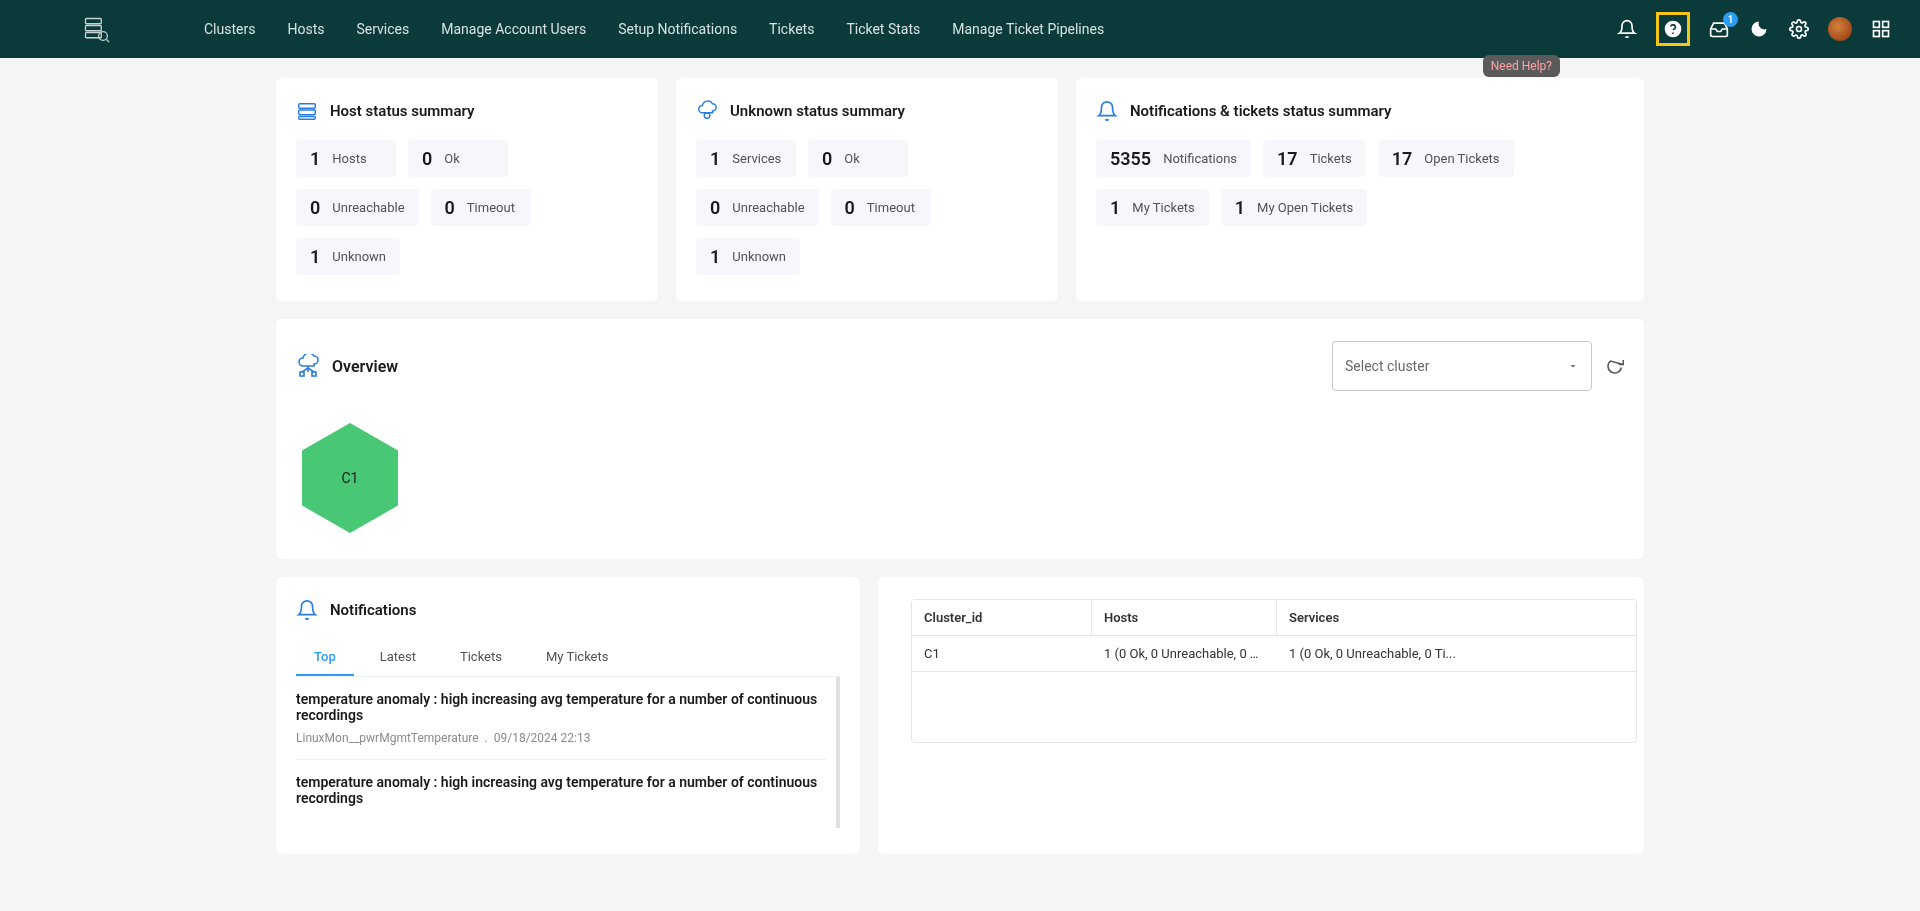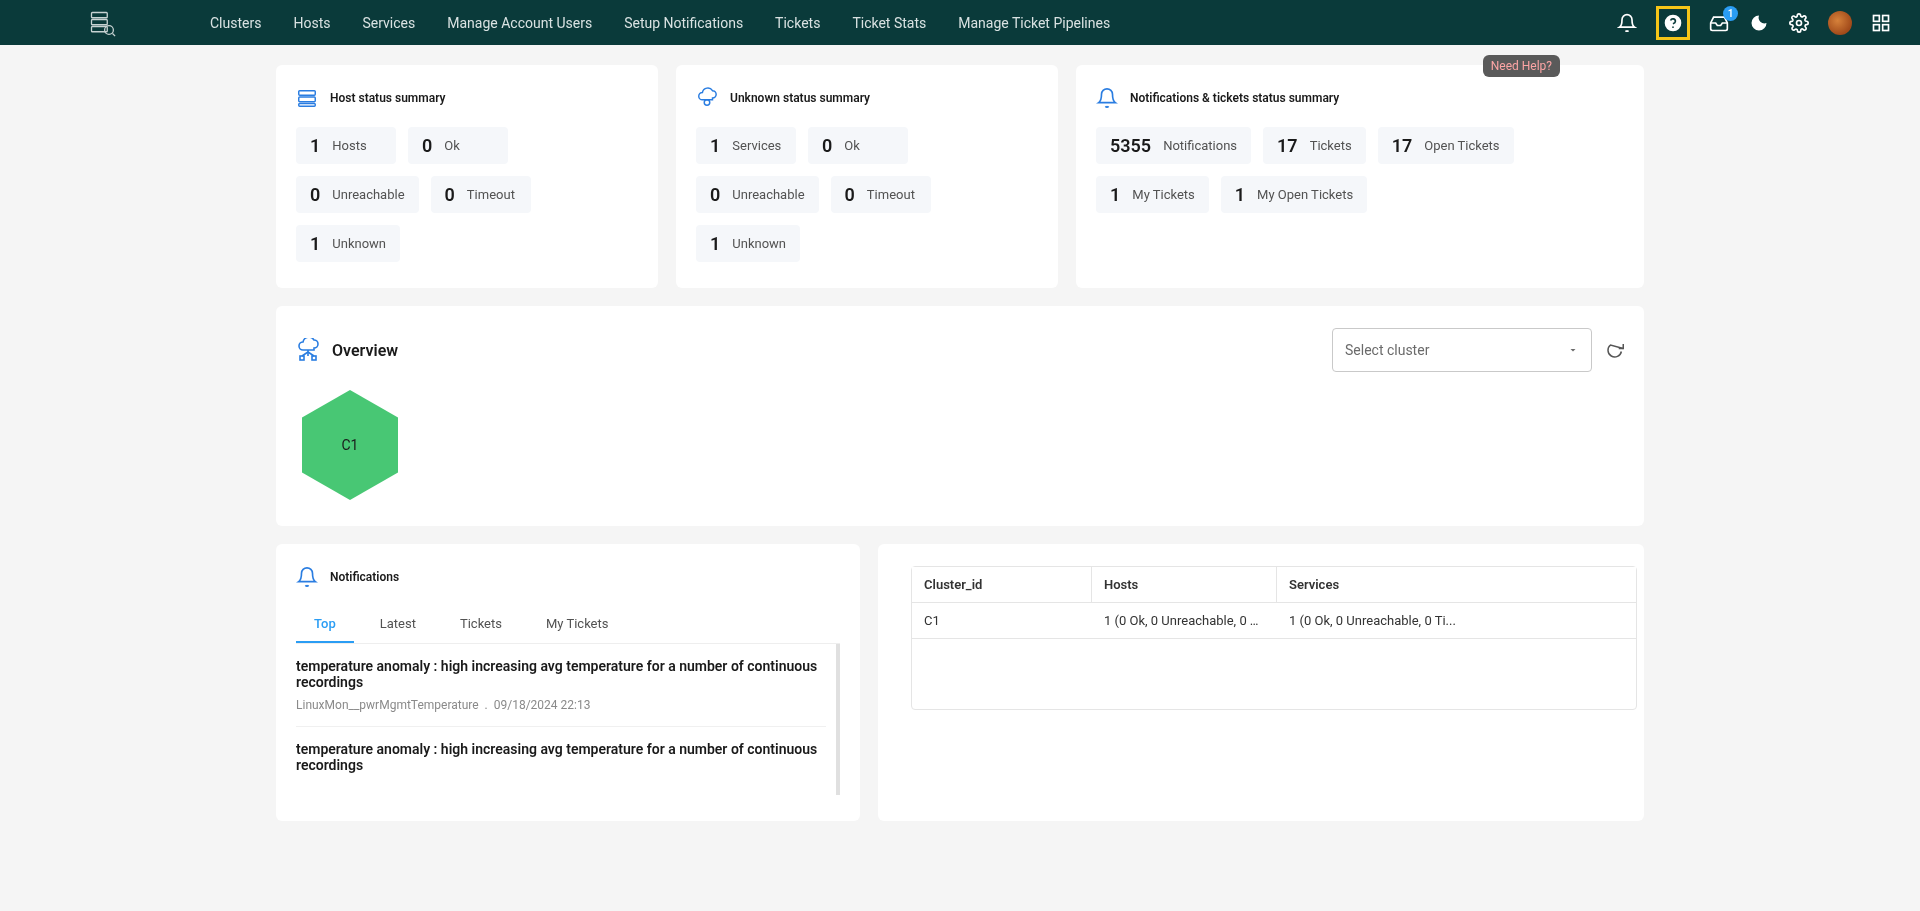--- a/index.html
+++ b/index.html
@@ -1,46 +1,46 @@
 <!DOCTYPE html>
 <html><head>
 <meta charset="utf-8">
 <style>
   *{margin:0;padding:0;box-sizing:border-box;font-family:-apple-system,BlinkMacSystemFont,"Segoe UI",Roboto,Arial,sans-serif;}
   body{background:#f5f5f5;color:#1a1a1a;width:1920px;min-height:911px;overflow:hidden;}
   
-  .navbar{background:#0a3a3a;height:45px;display:flex;align-items:center;padding:0 28px 0 10px;}
+  .navbar{background:#0a3a3a;height:58px;display:flex;align-items:center;padding:0 28px 0 4px;}
   .brand{width:184px;display:flex;align-items:center;justify-content:center;}
   .brand svg{stroke:#c7d2d2;}
   .nav-links{display:flex;gap:0;}
   .nav-links a{color:#d9e2e2;font-size:14px;padding:0 16px;line-height:50px;text-decoration:none;}
   .nav-right{margin-left:auto;display:flex;align-items:center;gap:18px;}
   .icon-btn{width:22px;height:22px;display:flex;align-items:center;justify-content:center;color:#fff;position:relative;cursor:pointer;}
   .icon-btn svg{width:20px;height:20px;}
   .highlight{border:3px solid #f5c518;padding:4px;}
   .badge{position:absolute;top:-6px;right:-8px;background:#2a9df4;color:#fff;font-size:10px;border-radius:50%;width:15px;height:15px;display:flex;align-items:center;justify-content:center;font-weight:600;}
   .avatar{width:24px;height:24px;border-radius:50%;background:radial-gradient(circle at 40% 40%,#d6813a,#a14a1a 70%);}
   .tooltip{position:absolute;top:55px;right:360px;background:#5a5a5a;color:#fca5a5;font-size:12px;padding:4px 8px;border-radius:6px;white-space:nowrap;pointer-events:none;}
   
   .page{width:1368px;margin:0 auto;padding-top:20px;}
   .row{display:flex;gap:18px;margin-bottom:18px;}
   .card{background:#fff;border-radius:6px;padding:22px 20px 26px;}
-  .card-title{display:flex;align-items:center;gap:12px;font-size:12px;font-weight:600;color:#1a1a1a;margin-bottom:18px;text-align:center;}
+  .card-title{display:flex;align-items:center;gap:12px;font-size:15px;font-weight:600;color:#1a1a1a;margin-bottom:18px;text-align:center;}
   .card-title svg{width:22px;height:22px;color:#2a7de1;flex-shrink:0;}
   .stat-grid{display:flex;flex-wrap:wrap;gap:12px;}
   .stat{background:#f5f7fa;border-radius:4px;padding:8px 14px;display:flex;align-items:center;gap:12px;min-width:100px;}
   .stat .num{font-size:18px;font-weight:600;}
   .stat .lbl{font-size:13px;color:#525252;}
   .card.host,.card.service{flex:0 0 382px;}
   .card.notif-summary{flex:1;}
   .card.overview{flex:1;}
-  .overview-head{display:flex;align-items:center;justify-content:space-between;margin-bottom:18px;}
+  .overview-head{display:flex;align-items:center;justify-content:space-between;margin-bottom:32px;}
   .overview-head .title{display:flex;align-items:center;gap:12px;font-size:16px;font-weight:600;}
   .overview-head .right{display:flex;align-items:center;gap:14px;}
-  .select{width:260px;height:44px;border:1px solid #c9c9c9;border-radius:4px;display:flex;align-items:center;justify-content:space-between;padding:0 12px;font-size:14px;color:#6b6b6b;cursor:pointer;}
+  .select{width:260px;height:50px;border:1px solid #c9c9c9;border-radius:4px;display:flex;align-items:center;justify-content:space-between;padding:0 12px;font-size:14px;color:#6b6b6b;cursor:pointer;}
   .select svg{width:12px;height:12px;}
   .refresh{width:18px;height:18px;color:#555;cursor:pointer;}
   .hex{position:relative;width:96px;height:110px;margin-left:6px;}
   .hex-shape{width:96px;height:110px;background:#48c774;clip-path:polygon(50% 0,100% 25%,100% 75%,50% 100%,0 75%,0 25%);display:flex;align-items:center;justify-content:center;}
   .hex-label{color:#1a1a1a;font-size:14px;}
   .card.notifications{flex:0 0 584px;}
   .card.cluster-status{flex:1;}
   .tabs{display:flex;gap:8px;border-bottom:1px solid #eee;margin-bottom:0;}
   .tab{padding:10px 18px;font-size:13px;color:#525252;cursor:pointer;}
   .tab.active{color:#2a9df4;border-bottom:2px solid #2a9df4;font-weight:500;}

